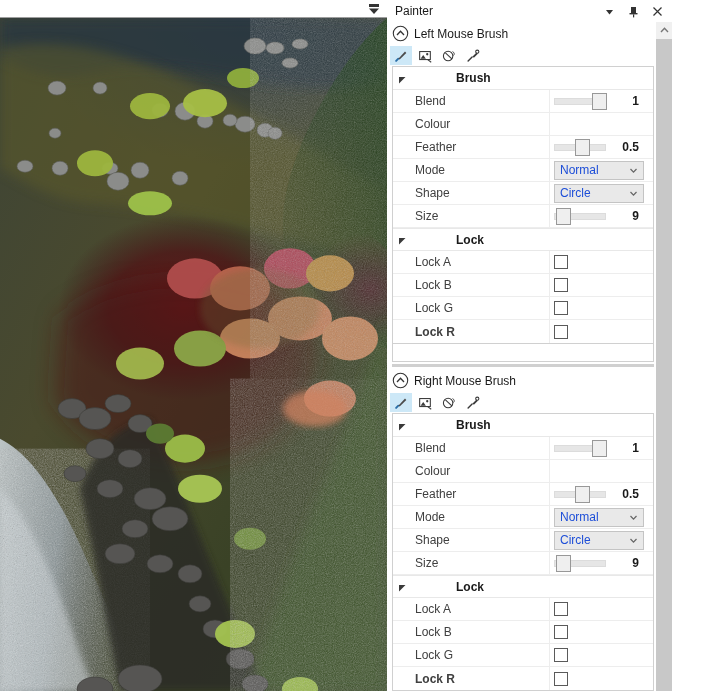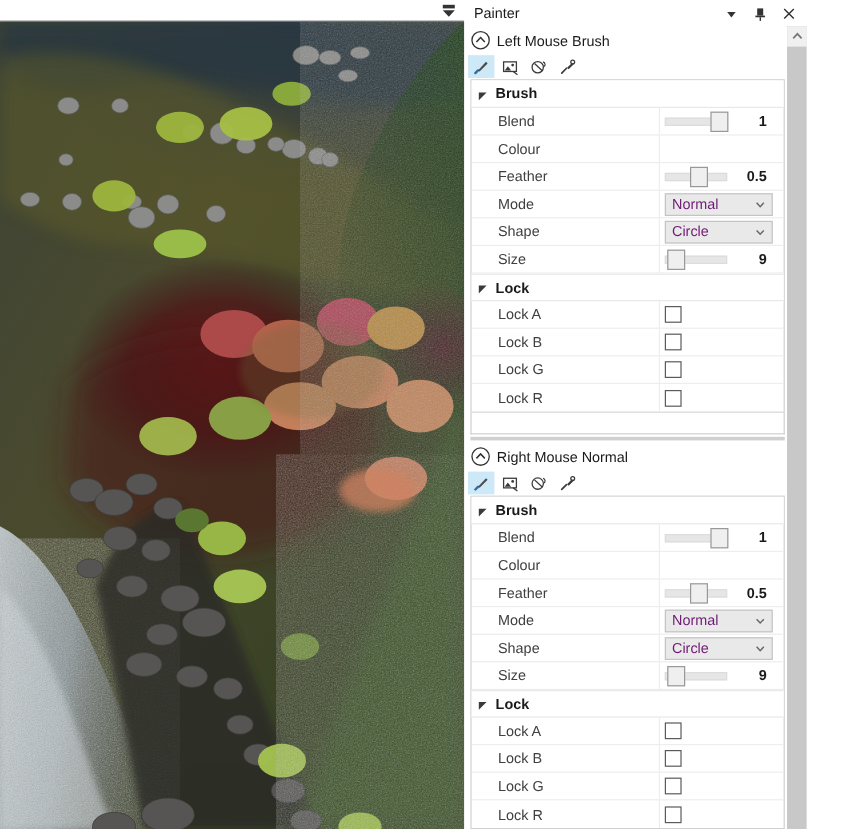--- a/index.html
+++ b/index.html
@@ -113,31 +113,32 @@
     background: #ffffff;
     display: flex; flex-direction: column;
   }
   .grid-group {
     height: 23px; flex: 0 0 23px;
     display: flex; align-items: center;
     padding-left: 5px;
     font-size: 12px; font-weight: bold; color: #1a1a1a;
     border-bottom: 1px solid #e8e8e8;
     background: #ffffff;
+    gap: 43px;
   }
   .tri {
     width: 9px; height: 9px; margin-right: 6px; flex: 0 0 9px;
   }
   .grid-row {
     height: 23px; flex: 0 0 23px;
     display: flex; align-items: stretch;
     border-bottom: 1px solid #ededed;
     font-size: 12px; color: #1a1a1a;
   }
-  .grid-row:last-child { border-bottom: none; }
+  .grid-row:last-child { border-bottom: none; font-weight: bold; }
   .cell-label {
     width: 157px; flex: 0 0 157px;
     display: flex; align-items: center;
     padding-left: 22px;
     border-right: 1px solid #ededed;
     color: #404040;
   }
   .cell-value {
     flex: 1 1 auto;
     display: flex; align-items: center;
@@ -180,21 +181,21 @@
   .hexval { font-size: 12px; color: #1a1a1a; }
 
   
   .combo {
     flex: 1 1 auto;
     height: 19px;
     background: #e9e9e9;
     border: 1px solid #c4c4c4;
     display: flex; align-items: center;
     padding: 0 4px 0 5px;
-    font-size: 12px; color: #701a75;
+    font-size: 12px; color: #1d4ed8;
     margin-right: 3px;
   }
   .combo-text { flex: 1 1 auto; }
   .combo-arrow { width: 11px; height: 11px; flex: 0 0 11px; }
 
   
   .checkbox {
     width: 14px; height: 14px;
     border: 1px solid #5a5a5a;
     background: #ffffff;
@@ -569,21 +570,21 @@
         </div>
 
         <div class="brush-section">
           <div class="section-header">
             <span class="collapse-circle">
               <svg viewBox="0 0 17 17" width="17" height="17">
                 <circle cx="8.5" cy="8.5" r="7.2" fill="none" stroke="#333" stroke-width="1.1"></circle>
                 <path d="M5 10 L8.5 6.3 L12 10" fill="none" stroke="#333" stroke-width="1.3"></path>
               </svg>
             </span>
-            <span>Right Mouse Normal</span>
+            <span>Right Mouse Brush</span>
           </div>
 
           <div class="tool-row">
             <span class="tool-btn active">
               <svg viewBox="0 0 18 18" width="16" height="16">
                 <path d="M3.5 14.5 L6 12" stroke="#2a6fa8" stroke-width="2.2" stroke-linecap="round"></path>
                 <path d="M6 12 L13.5 4 L15 5.5 L7.5 13 Z" fill="#4b4b4b"></path>
               </svg>
             </span>
             <span class="tool-btn">

